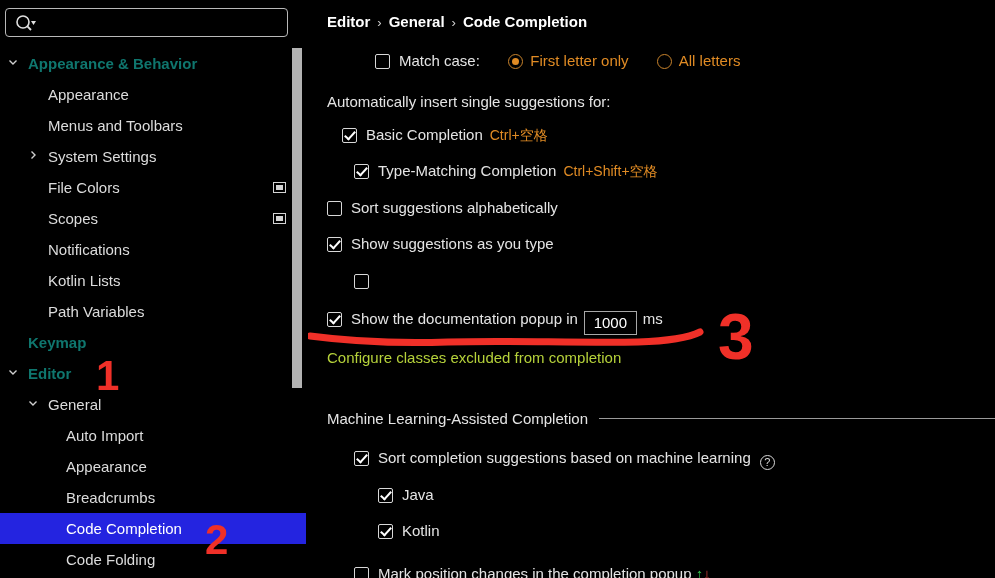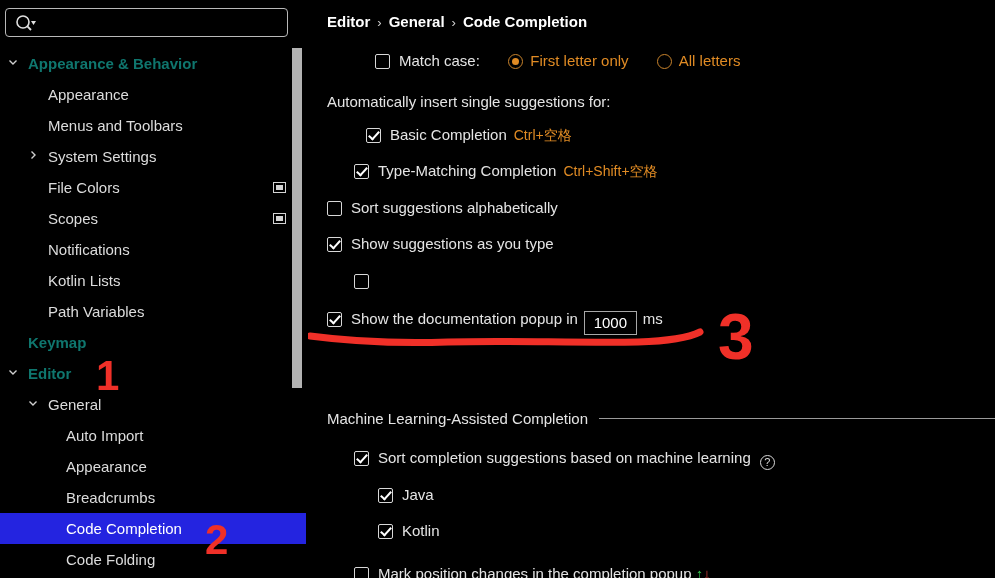--- a/index.html
+++ b/index.html
@@ -335,21 +335,21 @@
 
     <div class="opt-row" style="left:21px; top:50px;padding-left:48px;">
       <span class="cb"></span><span class="plain">Match case:</span>
       <span style="display:inline-block;width:20px;"></span>
       <span class="radio on"></span><span class="radio-label">First letter only</span>
       <span class="radio"></span><span class="radio-label">All letters</span>
     </div>
 
     <div class="opt-row" style="left:21px; top:91px;">Automatically insert single suggestions for:</div>
 
-    <div class="opt-row" style="left:60px; top:124px;">
+    <div class="opt-row" style="left:36px; top:124px;">
       <span class="cb checked"></span><span class="plain">Basic Completion</span><span class="shortcut">Ctrl+空格</span>
     </div>
 
     <div class="opt-row" style="left:48px; top:160px;">
       <span class="cb checked"></span><span class="plain">Type-Matching Completion</span><span class="shortcut">Ctrl+Shift+空格</span>
     </div>
 
     <div class="opt-row" style="left:21px; top:197px;">
       <span class="cb"></span><span class="plain">Sort suggestions alphabetically</span>
     </div>
@@ -359,20 +359,21 @@
     </div>
 
     <div class="opt-row" style="left:48px; top:270px;">
       <span class="cb"></span>
     </div>
 
     <div class="opt-row" style="left:21px; top:306px; height:26px; line-height:26px;">
       <span class="cb checked"></span><span class="plain">Show the documentation popup in</span><input class="ms-input" type="text" value="1000" style=""><span class="plain">ms</span>
     </div>
 
+    <div class="link" style="left:21px; top:349px;">Configure classes excluded from completion</div>
 
     <div class="section-head">
       <span>Machine Learning-Assisted Completion</span><span class="rule"></span>
     </div>
 
     <div class="opt-row" style="left:48px; top:447px;">
       <span class="cb checked"></span><span class="plain">Sort completion suggestions based on machine learning</span><span class="help-icon">?</span>
     </div>
 
     <div class="opt-row" style="left:72px; top:484px;">

